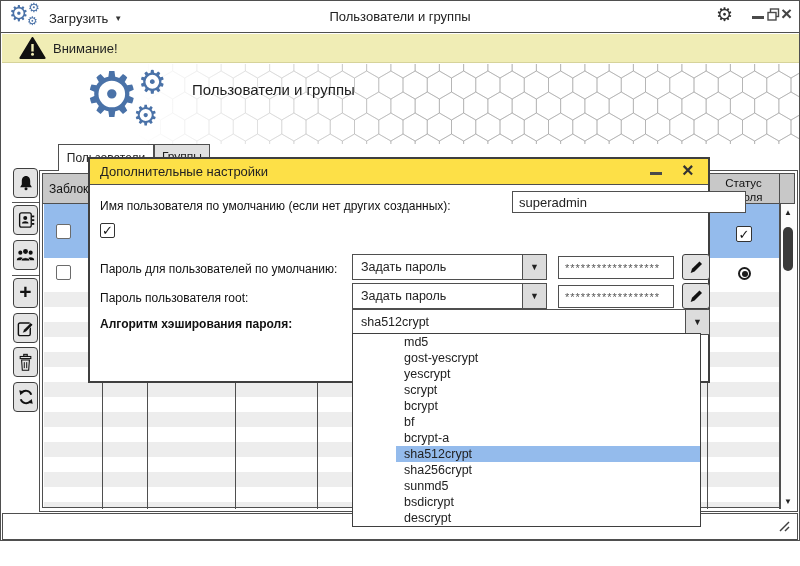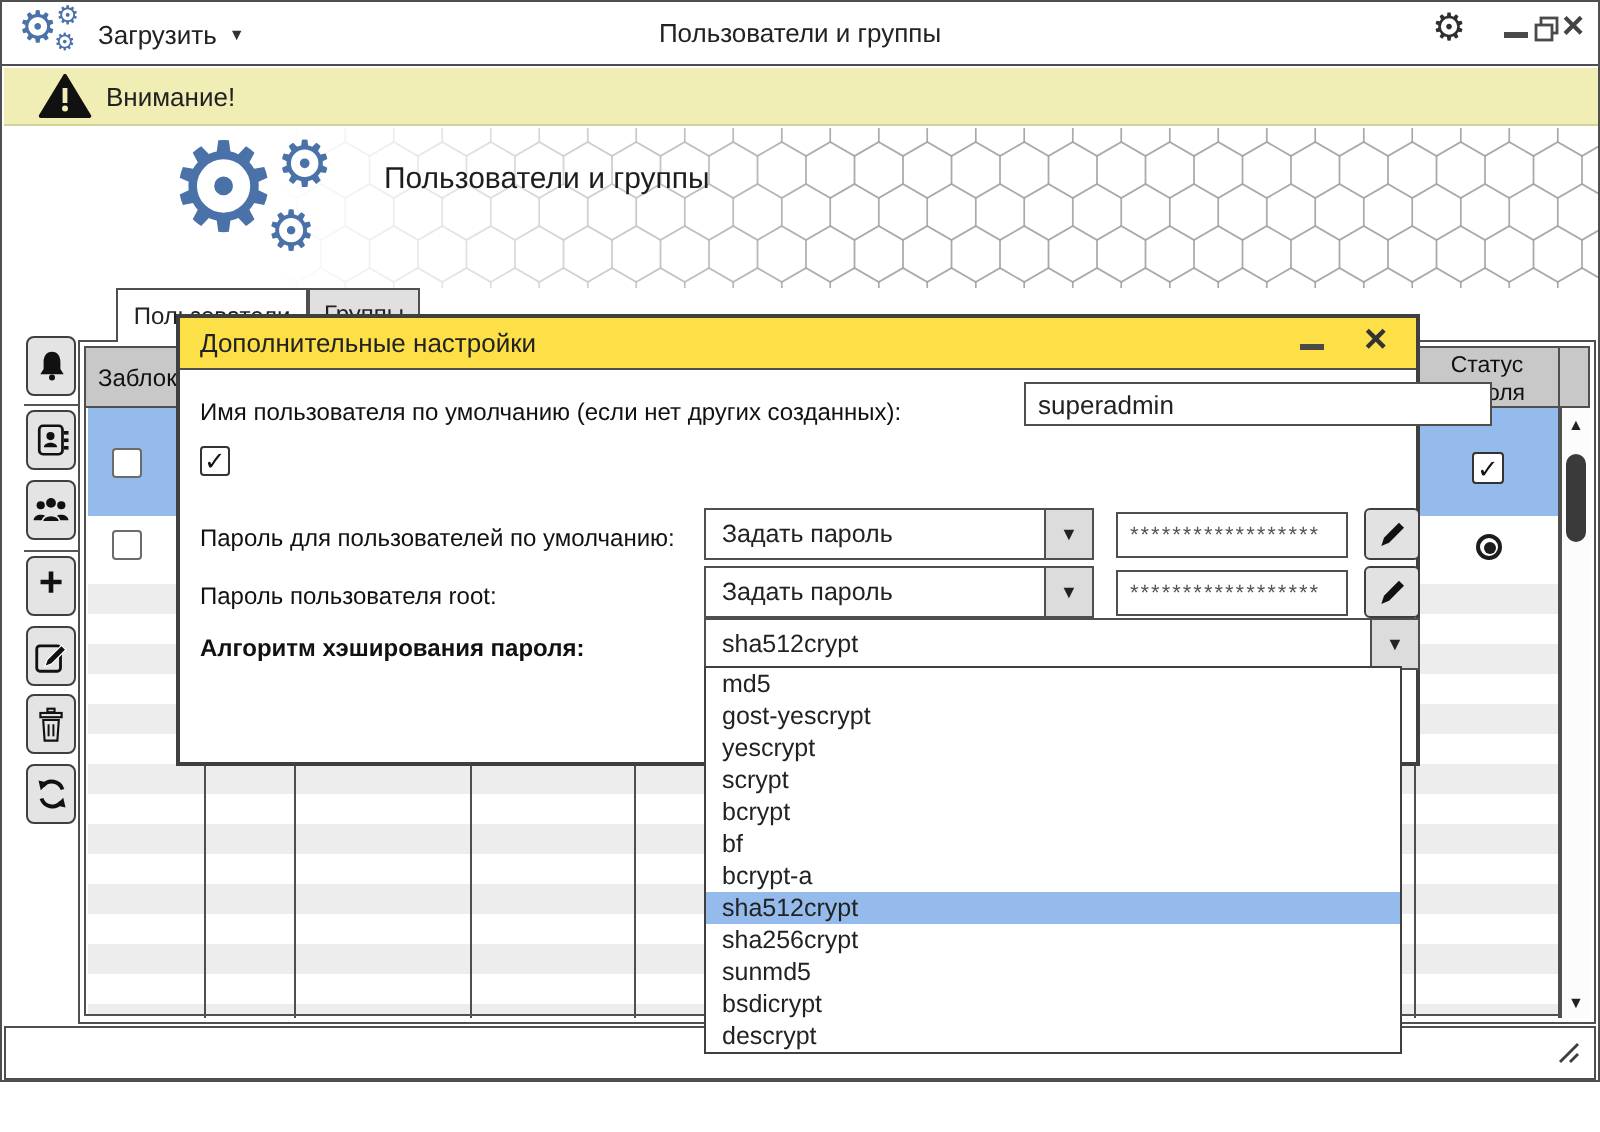--- a/index.html
+++ b/index.html
@@ -51,21 +51,21 @@
   .dlabel{font-size:12px;color:#111;white-space:nowrap;}
   .dinput{border:1px solid #4f4f4f;background:#fff;font-size:13px;padding:0 6px;display:flex;align-items:center;}
   .combo{border:1px solid #4f4f4f;background:#fff;display:flex;align-items:stretch;}
   .combo .val{flex:1;font-size:12.5px;display:flex;align-items:center;padding-left:8px;text-align:center;}
   .combo .arrow{width:23px;background:#dcdcdc;border-left:1px solid #4f4f4f;
     display:flex;align-items:center;justify-content:center;font-size:9px;color:#222;}
   .mask{font-size:11px;color:#555;letter-spacing:1px;padding-top:0px;overflow:hidden;}
   .pencilbtn{width:28px;height:26px;background:#e2e2e2;border:1.5px solid #3f3f3f;border-radius:3px;
     display:flex;align-items:center;justify-content:center;}
   
-  .dropdown{left:352px;top:333px;width:349px;background:#fff;border:1px solid #3f3f3f;z-index:20;}
+  .dropdown{left:352px;top:333px;width:349px;background:#fff;border:1px solid #3f3f3f;z-index:20;padding-left:43px;}
   .dd-item{height:16px;font-size:12.5px;line-height:16px;padding-left:8px;white-space:nowrap;}
   .dd-item.selected{background:#94bbec;}
   
   .statusbar{left:1px;top:512px;width:796px;height:27px;border:1px solid #4f4f4f;background:#fff;}
   svg{display:block;}
 </style>
 </head>
 <body>
 
 <div class="screen">

